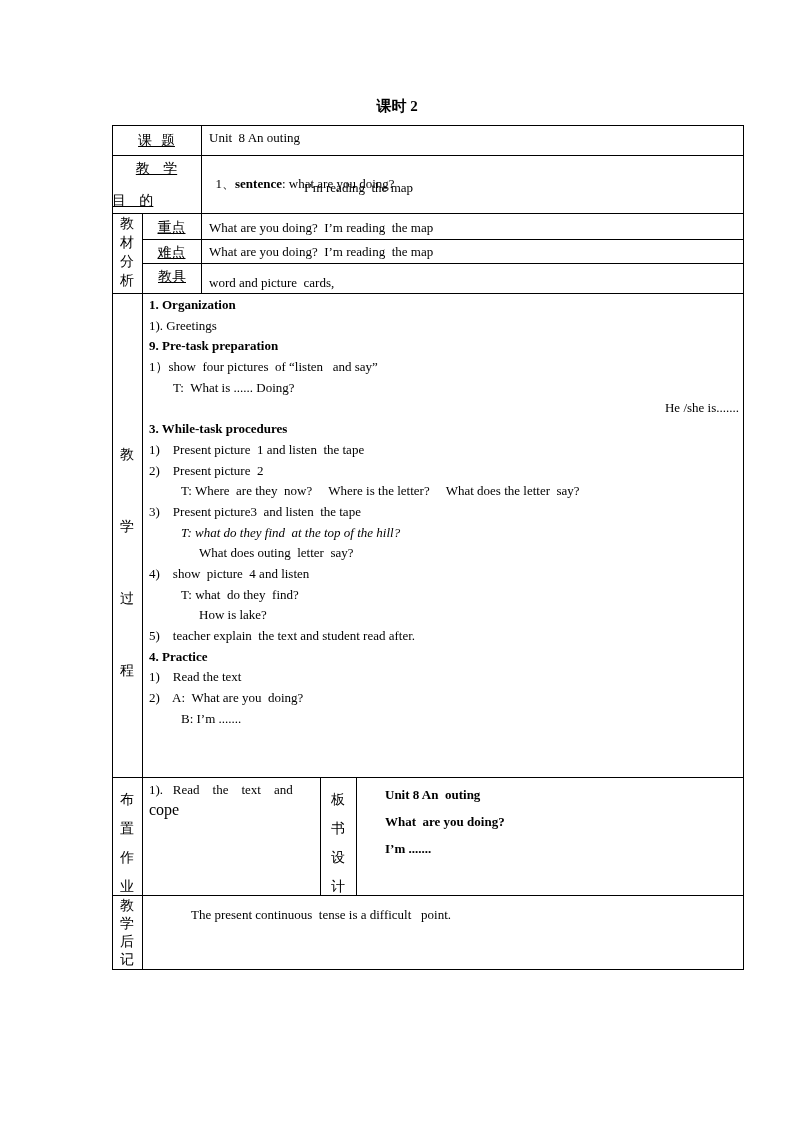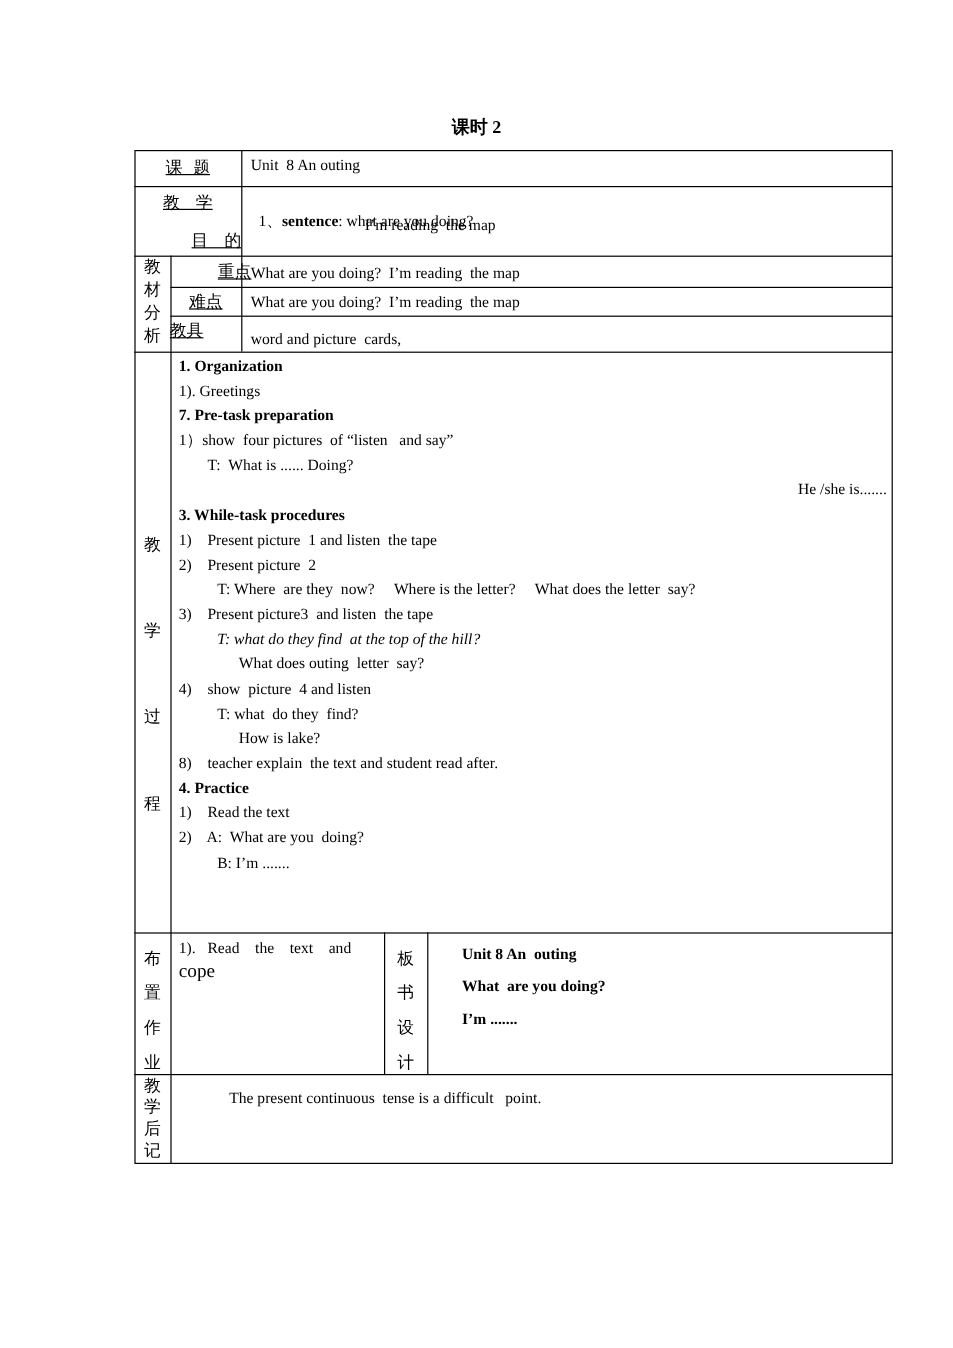--- a/index.html
+++ b/index.html
@@ -34,63 +34,63 @@
 <div class="vl" style="left:201px;top:125px;height:168px;"></div>
 <div class="vl" style="left:142px;top:213px;height:80px;"></div>
 <div class="vl" style="left:142px;top:293px;height:677px;"></div>
 <div class="vl" style="left:320px;top:777px;height:118px;"></div>
 <div class="vl" style="left:356px;top:777px;height:118px;"></div>
 
 <div class="cell cn" style="left:112px;top:125px;width:89px;height:30px;line-height:30px;text-align:center;white-space:pre;">课  题</div>
 <div class="txt" style="left:209px;top:130px;">Unit  8 An outing</div>
 
 <div class="cell cn" style="left:112px;top:160px;width:89px;text-align:center;white-space:pre;">教   学</div>
-<div class="cell cn" style="left:112px;top:192px;width:89px;text-align:right;white-space:pre;">目   的</div>
+<div class="cell cn" style="left:112px;top:192px;width:89px;text-align:left;white-space:pre;">目   的</div>
 <div class="txt" style="left:209px;top:160px;">
   <span>1、</span><span class="b">sentence</span><span>: what are you doing?</span>
 </div>
 <div class="txt" style="left:304px;top:180px;">I’m reading  the map</div>
 
 <div class="vert" style="left:112px;top:214px;width:30px;line-height:19px;">
   <div>教</div>
   <div>材</div>
   <div>分</div>
   <div>析</div>
 </div>
-<div class="cell cn" style="left:142px;top:213px;width:59px;height:26px;line-height:28px;text-align:center;margin-left:24px;">重点</div>
+<div class="cell cn" style="left:142px;top:213px;width:59px;height:26px;line-height:28px;text-align:center;">重点</div>
 <div class="txt" style="left:209px;top:220px;">What are you doing?  I’m reading  the map</div>
 <div class="cell cn" style="left:142px;top:239px;width:59px;height:24px;line-height:26px;text-align:center;">难点</div>
 <div class="txt" style="left:209px;top:244px;">What are you doing?  I’m reading  the map</div>
-<div class="cell cn" style="left:126px;top:263px;width:59px;height:30px;line-height:26px;text-align:center;">教具</div>
+<div class="cell cn" style="left:158px;top:263px;width:59px;height:30px;line-height:26px;">教具</div>
 <div class="txt" style="left:209px;top:275px;">word and picture  cards,</div>
 
 <div class="vert" style="left:112px;top:418px;width:30px;line-height:72px;">
   <div>教</div>
   <div>学</div>
   <div>过</div>
   <div>程</div>
 </div>
 <div id="process-lines" style="position:absolute;left:149px;top:297px;width:590px;">
     <div style="white-space: pre; height: 20.7px; line-height: 16px; padding-left: 0px; font-weight: bold;">1. Organization</div>
     <div style="white-space: pre; height: 20.7px; line-height: 16px; padding-left: 0px;">1). Greetings</div>
-    <div style="white-space: pre; height: 20.7px; line-height: 16px; padding-left: 0px; font-weight: bold;">7. Pre-task preparation</div>
+    <div style="white-space: pre; height: 20.7px; line-height: 16px; padding-left: 0px; font-weight: bold;">9. Pre-task preparation</div>
     <div style="white-space: pre; height: 20.7px; line-height: 16px; padding-left: 0px;">1）show  four pictures  of “listen   and say”</div>
     <div style="white-space: pre; height: 20.7px; line-height: 16px; padding-left: 24px;">T:  What is ...... Doing?</div>
     <div style="white-space: pre; height: 20.7px; line-height: 16px; padding-left: 32px; text-align: right;">He /she is.......</div>
     <div style="white-space: pre; height: 20.7px; line-height: 16px; padding-left: 0px; font-weight: bold;">3. While-task procedures</div>
     <div style="white-space: pre; height: 20.7px; line-height: 16px; padding-left: 0px;">1)    Present picture  1 and listen  the tape</div>
     <div style="white-space: pre; height: 20.7px; line-height: 16px; padding-left: 0px;">2)    Present picture  2</div>
     <div style="white-space: pre; height: 20.7px; line-height: 16px; padding-left: 32px;">T: Where  are they  now?     Where is the letter?     What does the letter  say?</div>
     <div style="white-space: pre; height: 20.7px; line-height: 16px; padding-left: 0px;">3)    Present picture3  and listen  the tape</div>
     <div style="white-space: pre; height: 20.7px; line-height: 16px; padding-left: 32px; font-style: italic;">T: what do they find  at the top of the hill?</div>
     <div style="white-space: pre; height: 20.7px; line-height: 16px; padding-left: 50px;">What does outing  letter  say?</div>
     <div style="white-space: pre; height: 20.7px; line-height: 16px; padding-left: 0px;">4)    show  picture  4 and listen</div>
     <div style="white-space: pre; height: 20.7px; line-height: 16px; padding-left: 32px;">T: what  do they  find?</div>
     <div style="white-space: pre; height: 20.7px; line-height: 16px; padding-left: 50px;">How is lake?</div>
-    <div style="white-space: pre; height: 20.7px; line-height: 16px; padding-left: 0px;">8)    teacher explain  the text and student read after.</div>
+    <div style="white-space: pre; height: 20.7px; line-height: 16px; padding-left: 0px;">5)    teacher explain  the text and student read after.</div>
     <div style="white-space: pre; height: 20.7px; line-height: 16px; padding-left: 0px; font-weight: bold;">4. Practice</div>
     <div style="white-space: pre; height: 20.7px; line-height: 16px; padding-left: 0px;">1)    Read the text</div>
     <div style="white-space: pre; height: 20.7px; line-height: 16px; padding-left: 0px;">2)    A:  What are you  doing?</div>
     <div style="white-space: pre; height: 20.7px; line-height: 16px; padding-left: 32px;">B: I’m .......</div>
   </div>
 
 <div class="vert" style="left:112px;top:785px;width:30px;line-height:29px;">
   <div>布</div>
   <div>置</div>
   <div>作</div>

